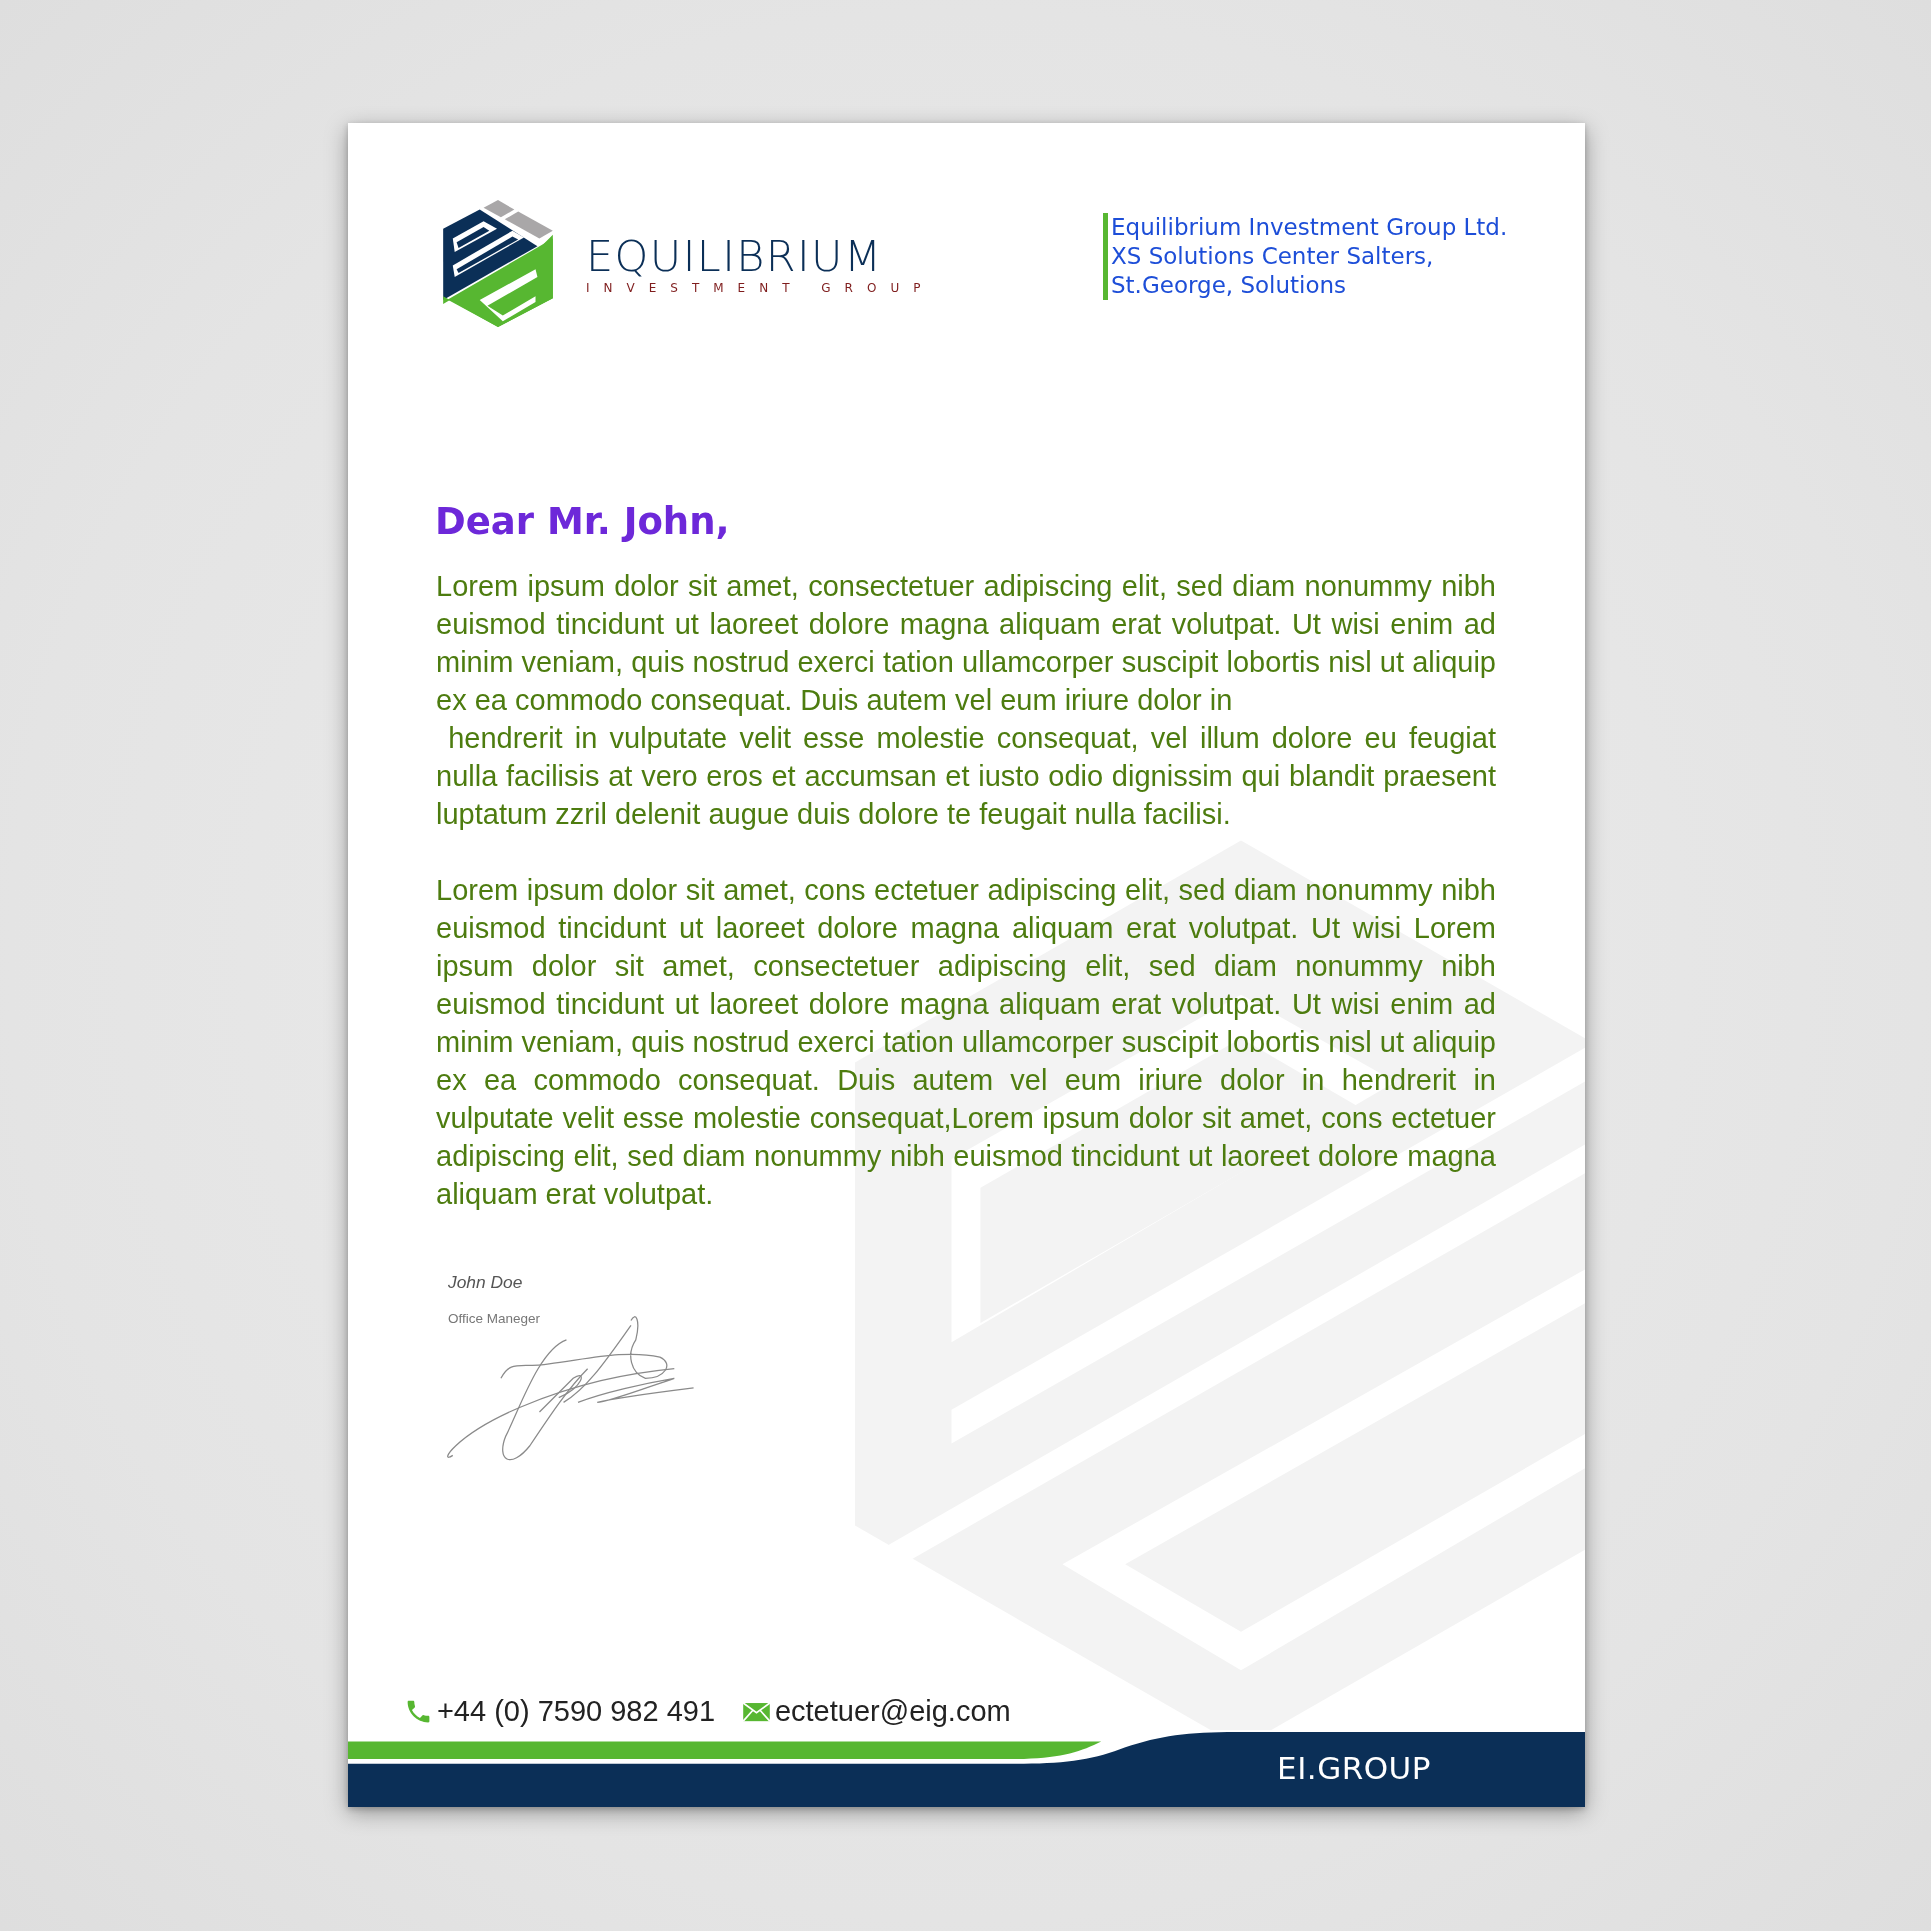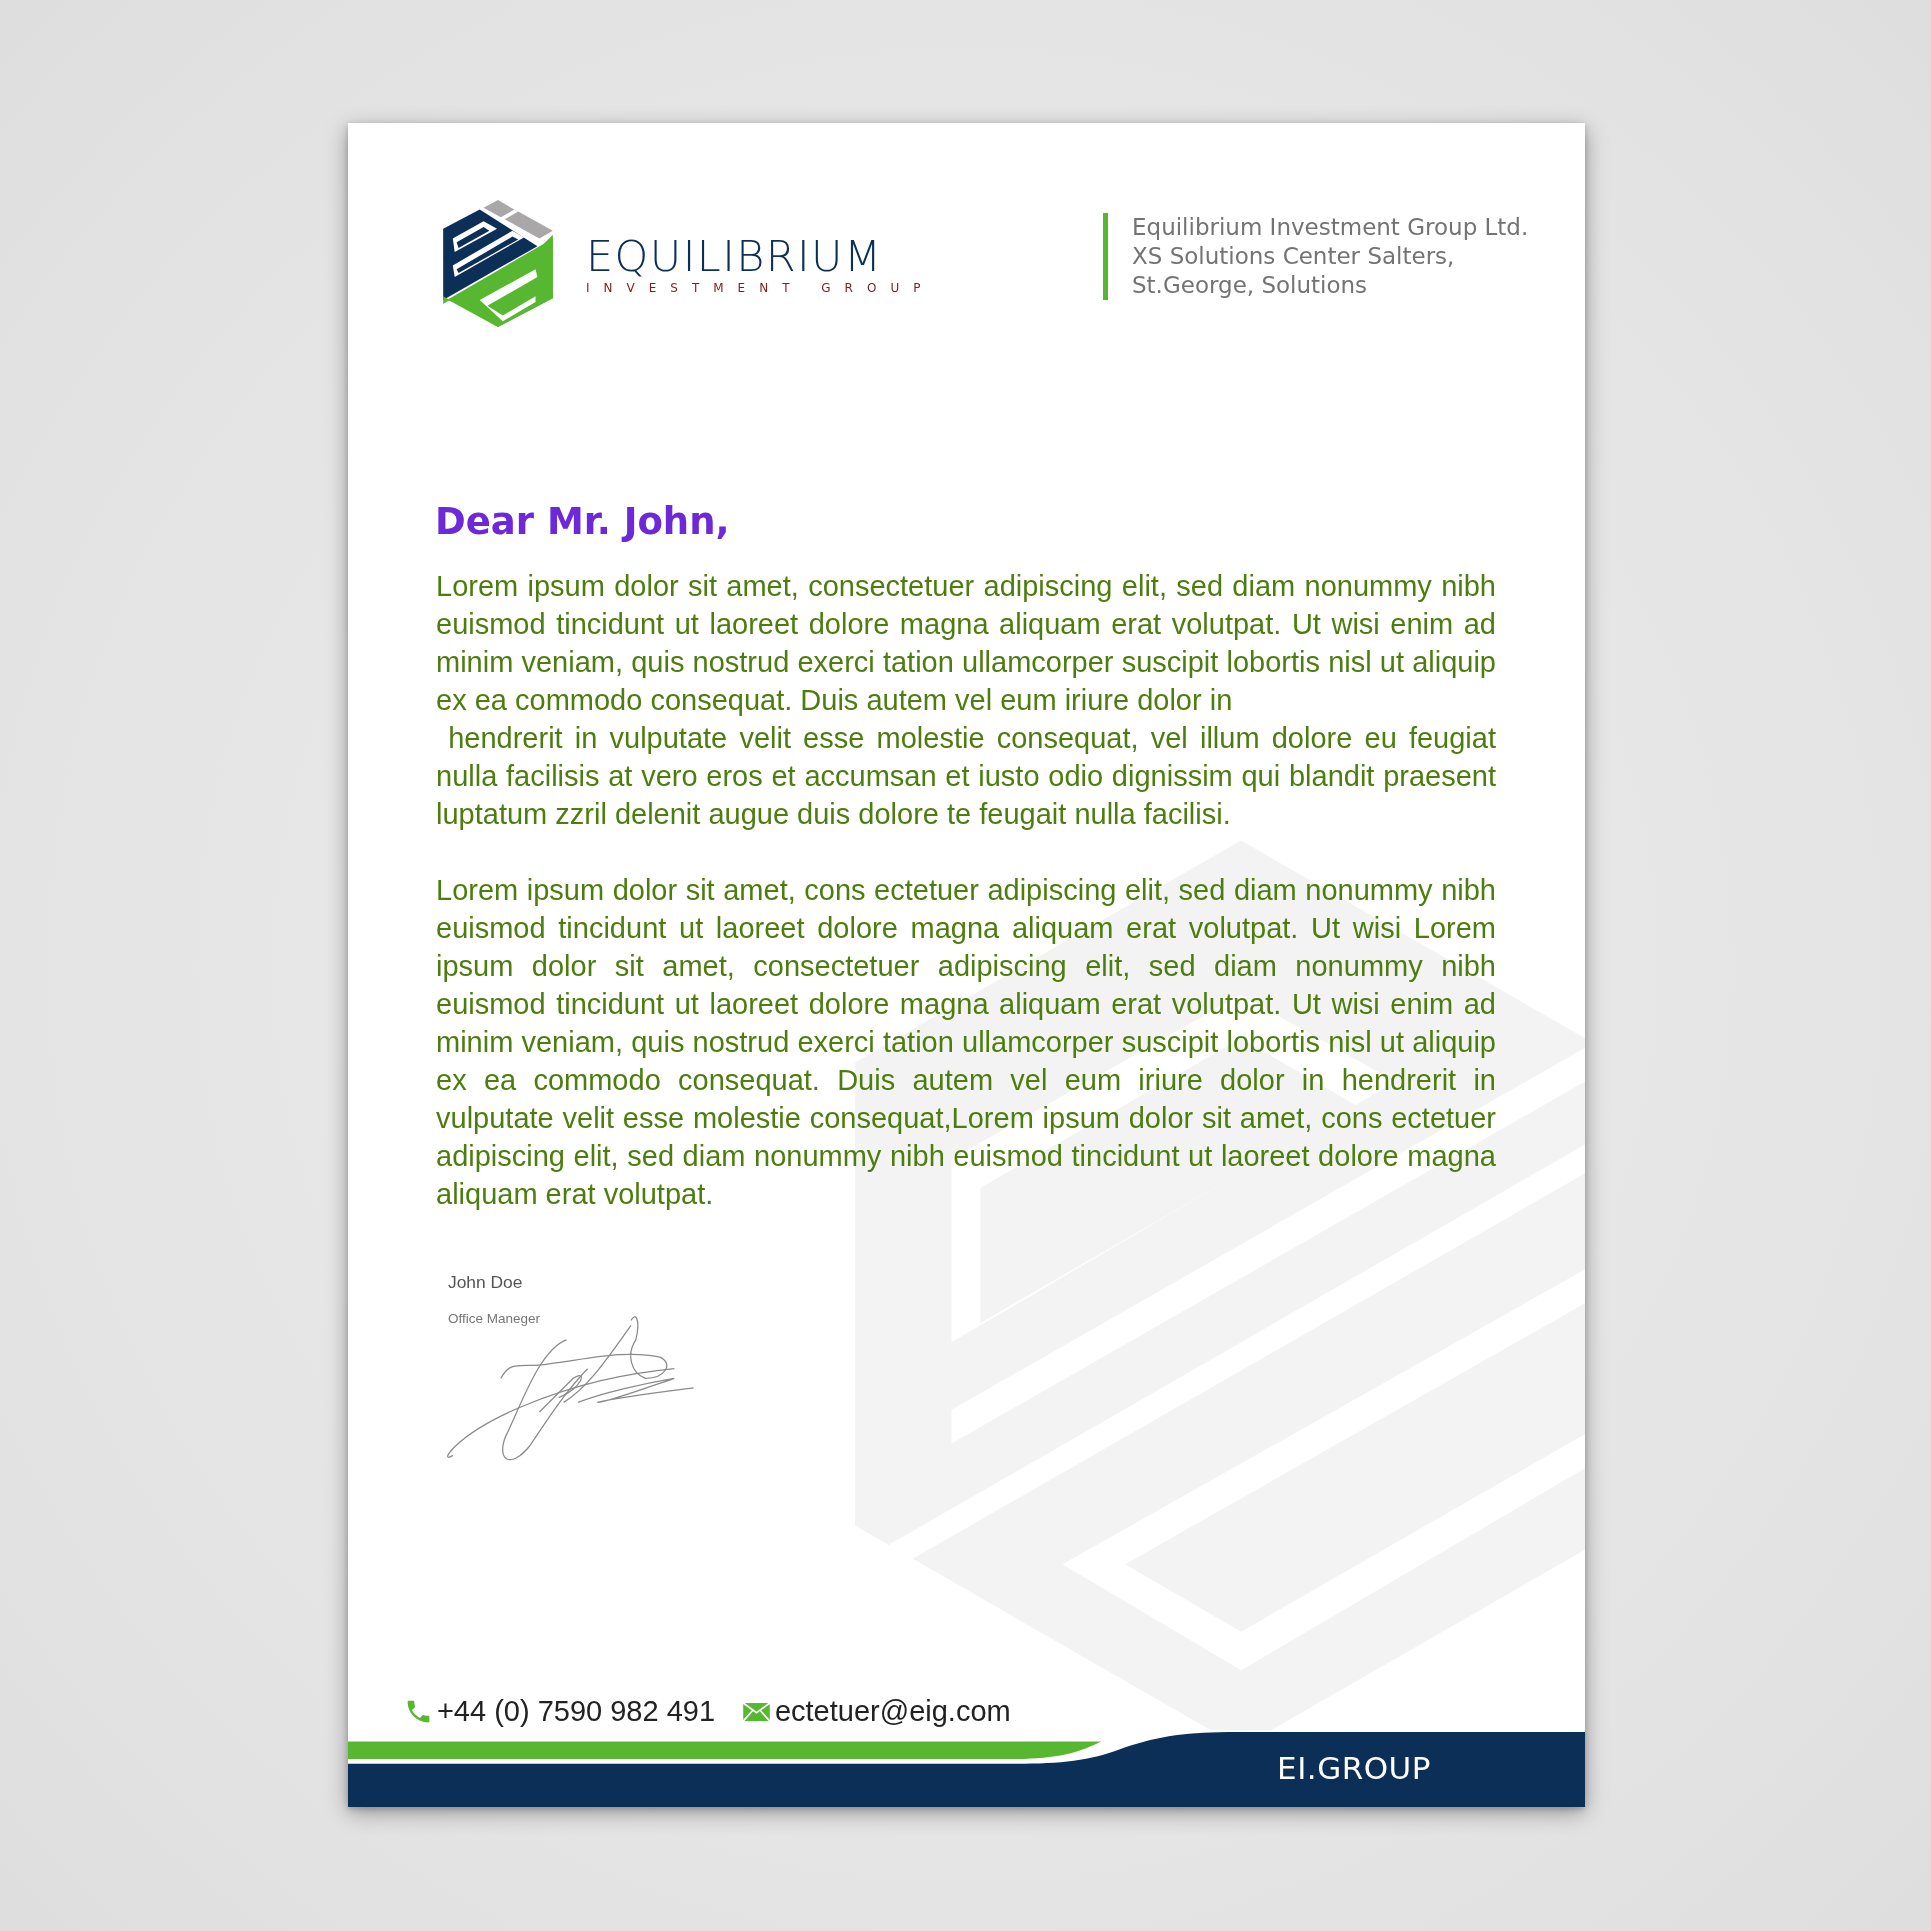--- a/index.html
+++ b/index.html
@@ -65,25 +65,25 @@
     font-size: 12px;
     color: #7f1d1d;
     letter-spacing: 14px;
     margin-top: 1.9px;
   }
   .address {
     position: absolute;
     left: 755px;
     top: 90px;
     border-left: 5.8px solid #57b731;
-    padding-left: 24px;
+    padding-left: 3px;
     font-family: "DejaVu Sans", sans-serif;
     font-size: 23px;
     line-height: 29px;
-    color: #737373;
+    color: #1d4ed8;
   }
   .address div { white-space: nowrap; }
   .greeting {
     position: absolute;
     left: 87px;
     top: 377px;
     font-family: "DejaVu Sans", sans-serif;
     font-size: 37px;
     font-weight: bold;
     color: #6d28d9;
@@ -106,20 +106,21 @@
     position: absolute;
     left: 100px;
     top: 1149px;
     width: 290px;
     height: 183px;
   }
   .sig-name {
     font-family: "Liberation Sans", sans-serif;
     font-size: 17.4px;
     color: #555;
+    font-style: italic;
   }
   .sig-title {
     font-family: "Liberation Sans", sans-serif;
     font-size: 13.5px;
     color: #777;
     margin-top: 18px;
   }
   .sig-svg {
     position: absolute;
     left: -15.4px;

